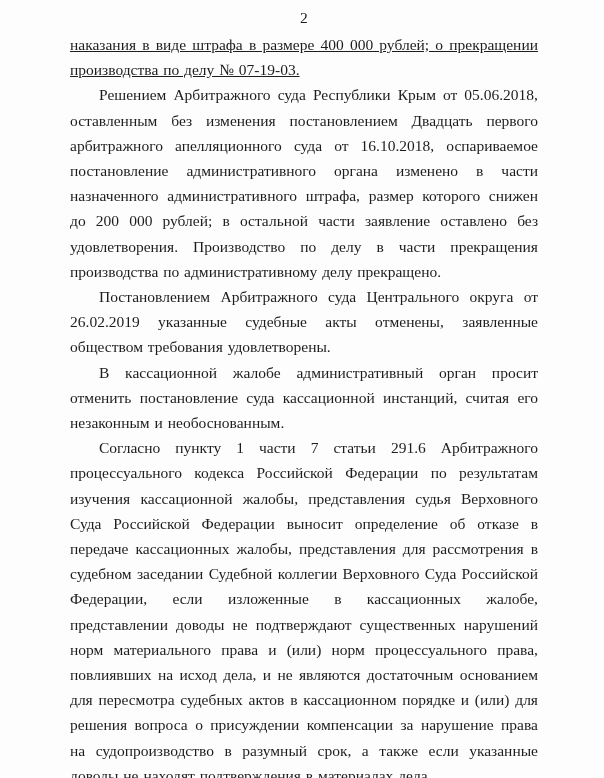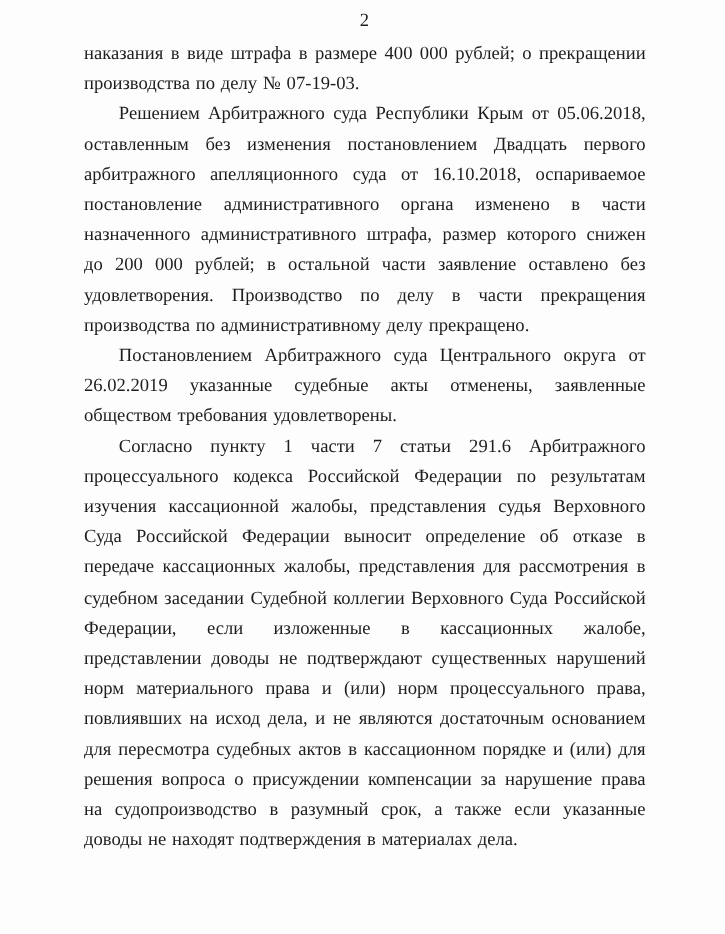--- a/index.html
+++ b/index.html
@@ -30,28 +30,30 @@
   }
   .doc-body p.para {
     margin: 0;
     text-align: justify;
     text-indent: 29px;
     line-height: 25.2px;
     word-spacing: 1px;
   }
   .doc-body p.para.no-indent {
     text-indent: 0;
+    text-decoration: underline;
   }
 </style>
 </head>
 <body>
 
 <div class="sheet">
   <div class="page-number">2</div>
 
   <div class="doc-body">
     <p class="para no-indent">наказания в виде штрафа в размере 400 000 рублей; о прекращении производства по делу № 07-19-03.</p>
     <p class="para">Решением Арбитражного суда Республики Крым от 05.06.2018, оставленным без изменения постановлением Двадцать первого арбитражного апелляционного суда от 16.10.2018, оспариваемое постановление административного органа изменено в части назначенного административного штрафа, размер которого снижен до 200 000 рублей; в остальной части заявление оставлено без удовлетворения. Производство по делу в части прекращения производства по административному делу прекращено.</p>
     <p class="para">Постановлением Арбитражного суда Центрального округа от 26.02.2019 указанные судебные акты отменены, заявленные обществом требования удовлетворены.</p>
+    <p class="para">В кассационной жалобе административный орган просит отменить постановление суда кассационной инстанций, считая его незаконным и необоснованным.</p>
     <p class="para">Согласно пункту 1 части 7 статьи 291.6 Арбитражного процессуального кодекса Российской Федерации по результатам изучения кассационной жалобы, представления судья Верховного Суда Российской Федерации выносит определение об отказе в передаче кассационных жалобы, представления для рассмотрения в судебном заседании Судебной коллегии Верховного Суда Российской Федерации, если изложенные в кассационных жалобе, представлении доводы не подтверждают существенных нарушений норм материального права и (или) норм процессуального права, повлиявших на исход дела, и не являются достаточным основанием для пересмотра судебных актов в кассационном порядке и (или) для решения вопроса о присуждении компенсации за нарушение права на судопроизводство в разумный срок, а также если указанные доводы не находят подтверждения в материалах дела.</p>
 
   </div>
 </div>
 
 </body></html>

